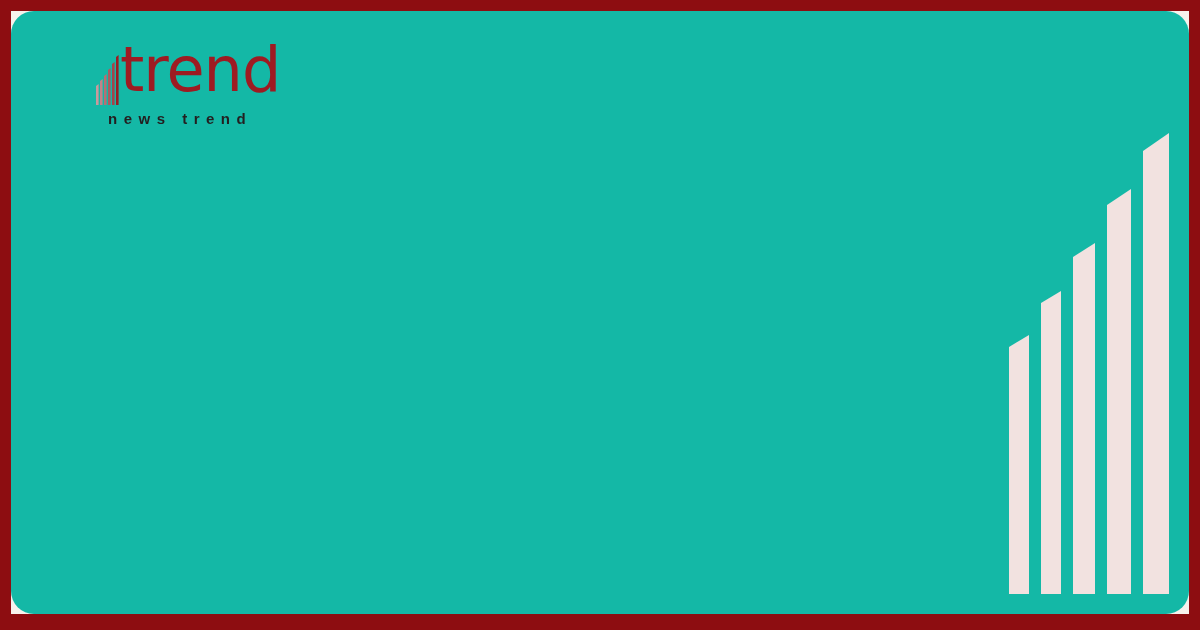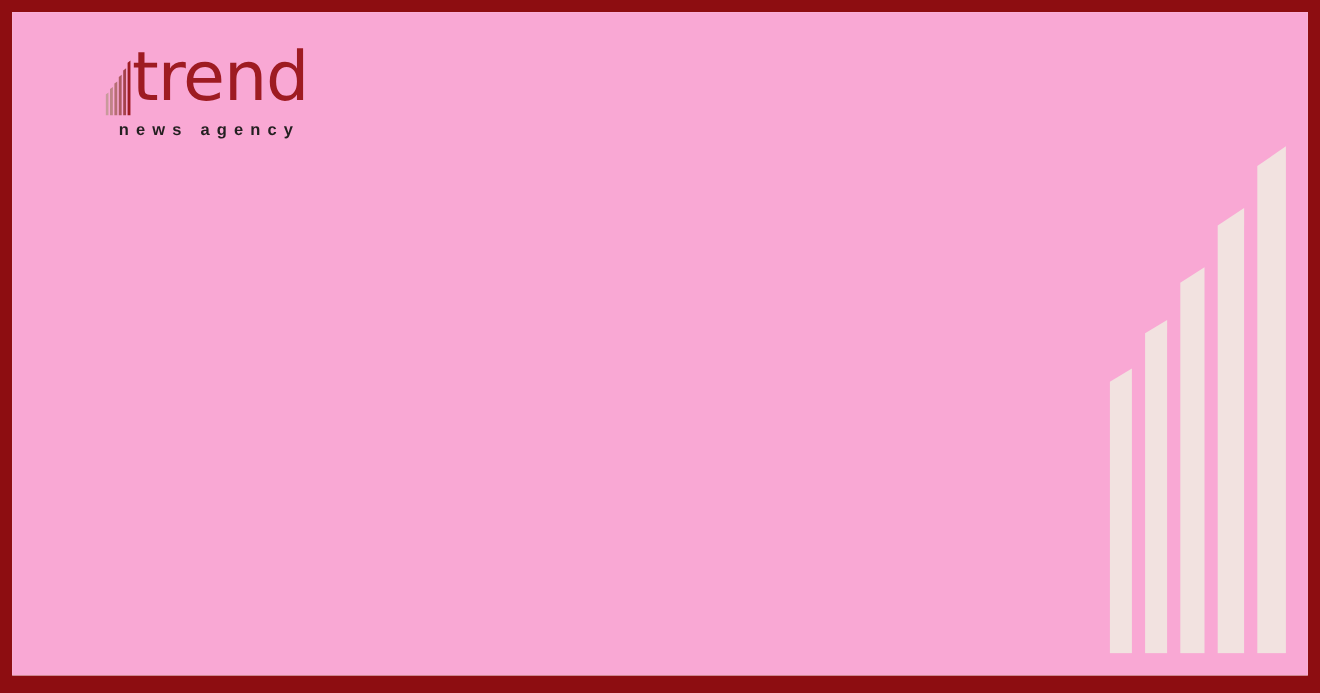--- a/index.html
+++ b/index.html
@@ -27,22 +27,23 @@
     border-top: 11px solid #8d0d11;
     border-bottom: 16px solid #8d0d11;
     background: #f7f2ed;
     overflow: hidden;
   }
 
   .canvas {
     position: relative;
     width: 100%;
     height: 100%;
-    background: #f9a8d4;
+    background: #14b8a6;
     overflow: hidden;
+    border-radius: 23px;
   }
 
   
   .watermark {
     position: absolute;
     right: 6px;
     top: 0;
     width: 180px;
     height: 583px;
     overflow: hidden;
@@ -137,18 +138,18 @@
             <path d="M0  52 L0  33 L2.6 31 L2.6 52 Z" fill="#c99a9c"></path>
             <path d="M4  52 L4  28 L6.6 26 L6.6 52 Z" fill="#c08488"></path>
             <path d="M8  52 L8  23 L10.6 21 L10.6 52 Z" fill="#b66f74"></path>
             <path d="M12 52 L12 17 L14.6 15 L14.6 52 Z" fill="#ad5a60"></path>
             <path d="M16 52 L16 11 L18.6  9 L18.6 52 Z" fill="#a4434b"></path>
             <path d="M20 52 L20  4 L22.6  2 L22.6 52 Z" fill="#9e1b22"></path>
           </g>
         </svg>
       </div>
       <div class="logo-word">trend</div>
-      <div class="logo-sub">news agency</div>
+      <div class="logo-sub">news trend</div>
     </div>
 
 
   </div>
 </div>
 
 </body></html>

